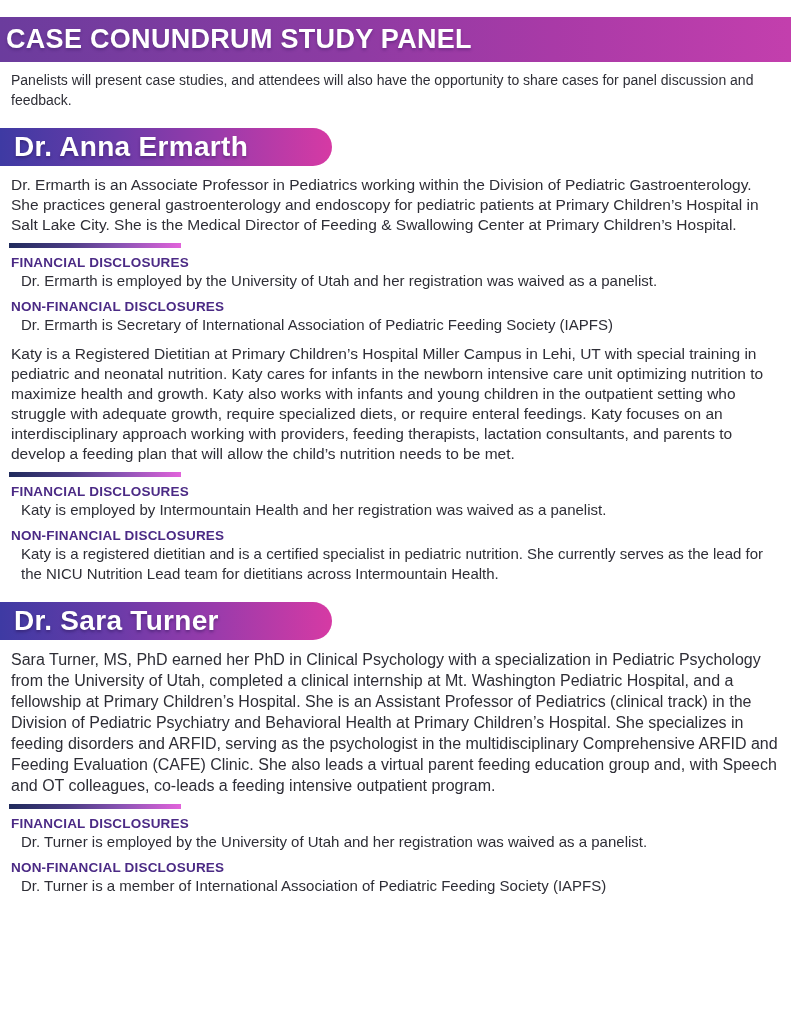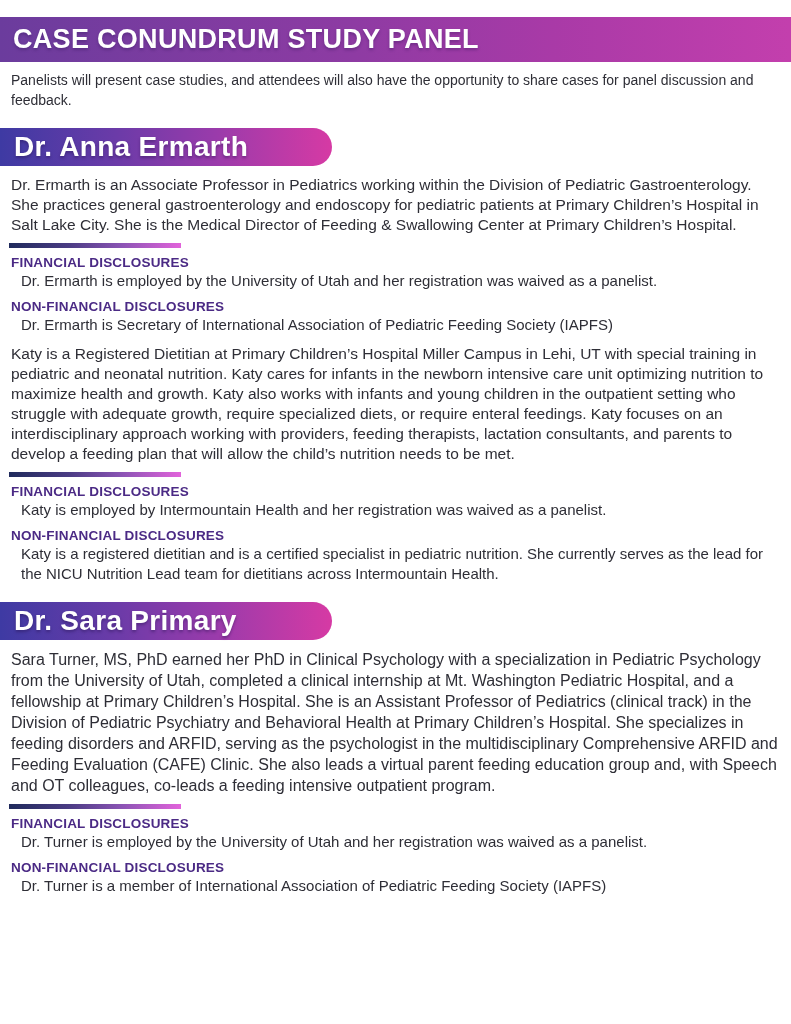--- a/index.html
+++ b/index.html
@@ -15,21 +15,21 @@
   .page { width: 791px; height: 1024px; position: relative; }
 
   
   .top-banner {
     margin-top: 17px;
     height: 45px;
     width: 100%;
     background: linear-gradient(90deg, #6b3c9d 0%, #8e3ba3 45%, #a93aa7 70%, #c33fad 100%);
     display: flex;
     align-items: center;
-    padding-left: 13px;
+    padding-left: 6px;
   }
   .top-banner-title {
     color: #ffffff;
     font-weight: bold;
     font-size: 27px;
     letter-spacing: 0.3px;
     text-shadow: 0 2px 3px rgba(45,20,85,0.35);
     white-space: nowrap;
   }
 
@@ -126,21 +126,21 @@
       <div class="disc-text">Katy is employed by Intermountain Health and her registration was waived as a panelist.</div>
     </div>
     <div class="disc-group">
       <div class="disc-heading">NON-FINANCIAL DISCLOSURES</div>
       <div class="disc-text">Katy is a registered dietitian and is a certified specialist in pediatric nutrition. She currently serves as the lead for the NICU Nutrition Lead team for dietitians across Intermountain Health.</div>
     </div>
   </section>
 
   <section>
     <div class="panel-banner">
-      <div class="panel-banner-name">Dr. Sara Primary</div>
+      <div class="panel-banner-name">Dr. Sara Turner</div>
     </div>
     <div class="bio bio-large">Sara Turner, MS, PhD earned her PhD in Clinical Psychology with a specialization in Pediatric Psychology from the University of Utah, completed a clinical internship at Mt. Washington Pediatric Hospital, and a fellowship at Primary Children’s Hospital. She is an Assistant Professor of Pediatrics (clinical track) in the Division of Pediatric Psychiatry and Behavioral Health at Primary Children’s Hospital. She specializes in feeding disorders and ARFID, serving as the psychologist in the multidisciplinary Comprehensive ARFID and Feeding Evaluation (CAFE) Clinic. She also leads a virtual parent feeding education group and, with Speech and OT colleagues, co-leads a feeding intensive outpatient program.</div>
     <div class="divider"></div>
     <div class="disc-group">
       <div class="disc-heading">FINANCIAL DISCLOSURES</div>
       <div class="disc-text">Dr. Turner is employed by the University of Utah and her registration was waived as a panelist.</div>
     </div>
     <div class="disc-group">
       <div class="disc-heading">NON-FINANCIAL DISCLOSURES</div>
       <div class="disc-text">Dr. Turner is a member of International Association of Pediatric Feeding Society (IAPFS)</div>

